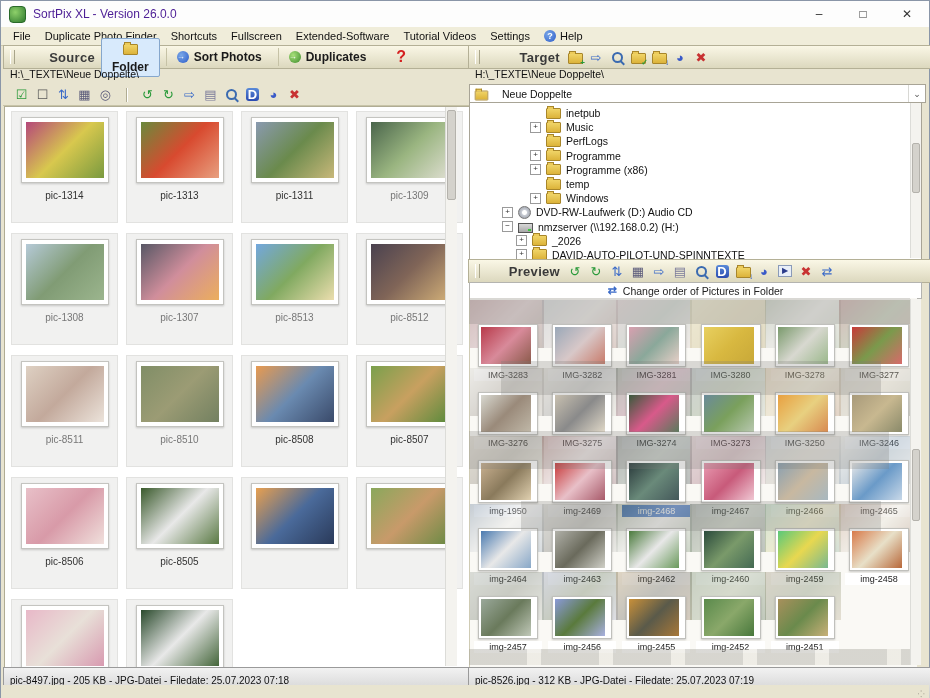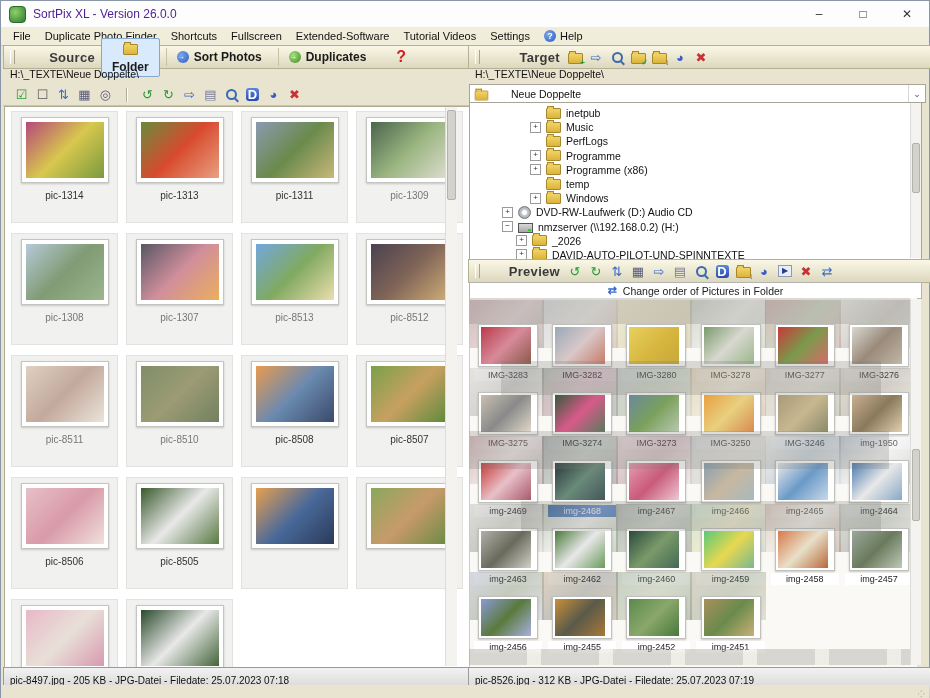--- a/index.html
+++ b/index.html
@@ -78,21 +78,21 @@
   .rs{top:298px;left:909px;width:10px;height:366px;}
 
   
   .statusbar{position:absolute;top:666px;height:16px;background:linear-gradient(#f2f2f2,#cccccc);border:1px solid #9a9a9a;font-size:10px;color:#111;padding:7px 6px;white-space:nowrap;overflow:hidden;}
   .src-status{left:2px;width:461px;}
   .tgt-status{left:467px;width:459px;}
   .bottomstrip{position:absolute;left:0;right:0;top:684px;height:14px;background:#e8e4d0;}
   .grip-dots{position:absolute;right:3px;top:2px;font-size:9px;color:#9a968a;letter-spacing:1px;}
 
   
-  .combo{position:absolute;top:83px;left:468px;width:451px;height:17px;background:#fff;border:1px solid #a8a496;display:flex;align-items:center;gap:22px;font-size:10.5px;padding-left:4px;color:#111;}
+  .combo{position:absolute;top:83px;left:468px;width:451px;height:17px;background:#fff;border:1px solid #a8a496;display:flex;align-items:center;gap:13px;font-size:10.5px;padding-left:4px;color:#111;}
   .combo .g-folder{transform:scale(.9);}
   .combo-chev{margin-left:auto;width:16px;height:100%;border-left:1px solid #d8d8d4;display:flex;align-items:center;justify-content:center;color:#555;font-size:9px;}
   .tree{position:absolute;top:101px;left:468px;width:451px;height:157px;background:#fff;border:1px solid #a8a496;overflow:hidden;font-size:10.5px;padding-top:3px;}
   .tree-row{display:flex;align-items:center;height:14.2px;gap:5px;color:#111;}
   .toggle{flex:0 0 9px;width:9px;height:9px;border:1px solid #9a9a9a;background:#fff;font-size:8px;line-height:7px;text-align:center;color:#333;}
   .toggle.no-toggle{visibility:hidden;}
   .tree-icon{display:inline-flex;}
   .tree-icon .g-folder{margin-top:0;}
 
   
@@ -639,20 +639,27 @@
       </div>
 
       <div class="rphoto">
         <div class="ghost" style="background: linear-gradient(135deg, rgb(154, 168, 184), rgb(216, 200, 200), rgb(200, 122, 106));"></div>
         <div class="frame">
           <div class="img" style="background: linear-gradient(135deg, rgb(154, 168, 184), rgb(216, 200, 200), rgb(200, 122, 106));"></div>
         </div>
         <div class="lbl">IMG-3282</div>
       </div>
 
+      <div class="rphoto">
+        <div class="ghost" style="background: linear-gradient(135deg, rgb(216, 160, 176), rgb(138, 168, 154), rgb(232, 208, 200));"></div>
+        <div class="frame">
+          <div class="img" style="background: linear-gradient(135deg, rgb(216, 160, 176), rgb(138, 168, 154), rgb(232, 208, 200));"></div>
+        </div>
+        <div class="lbl">IMG-3281</div>
+      </div>
 
       <div class="rphoto">
         <div class="ghost" style="background: linear-gradient(135deg, rgb(232, 208, 96), rgb(216, 184, 64), rgb(200, 168, 56));"></div>
         <div class="frame">
           <div class="img" style="background: linear-gradient(135deg, rgb(232, 208, 96), rgb(216, 184, 64), rgb(200, 168, 56));"></div>
         </div>
         <div class="lbl">IMG-3280</div>
       </div>
 
 

